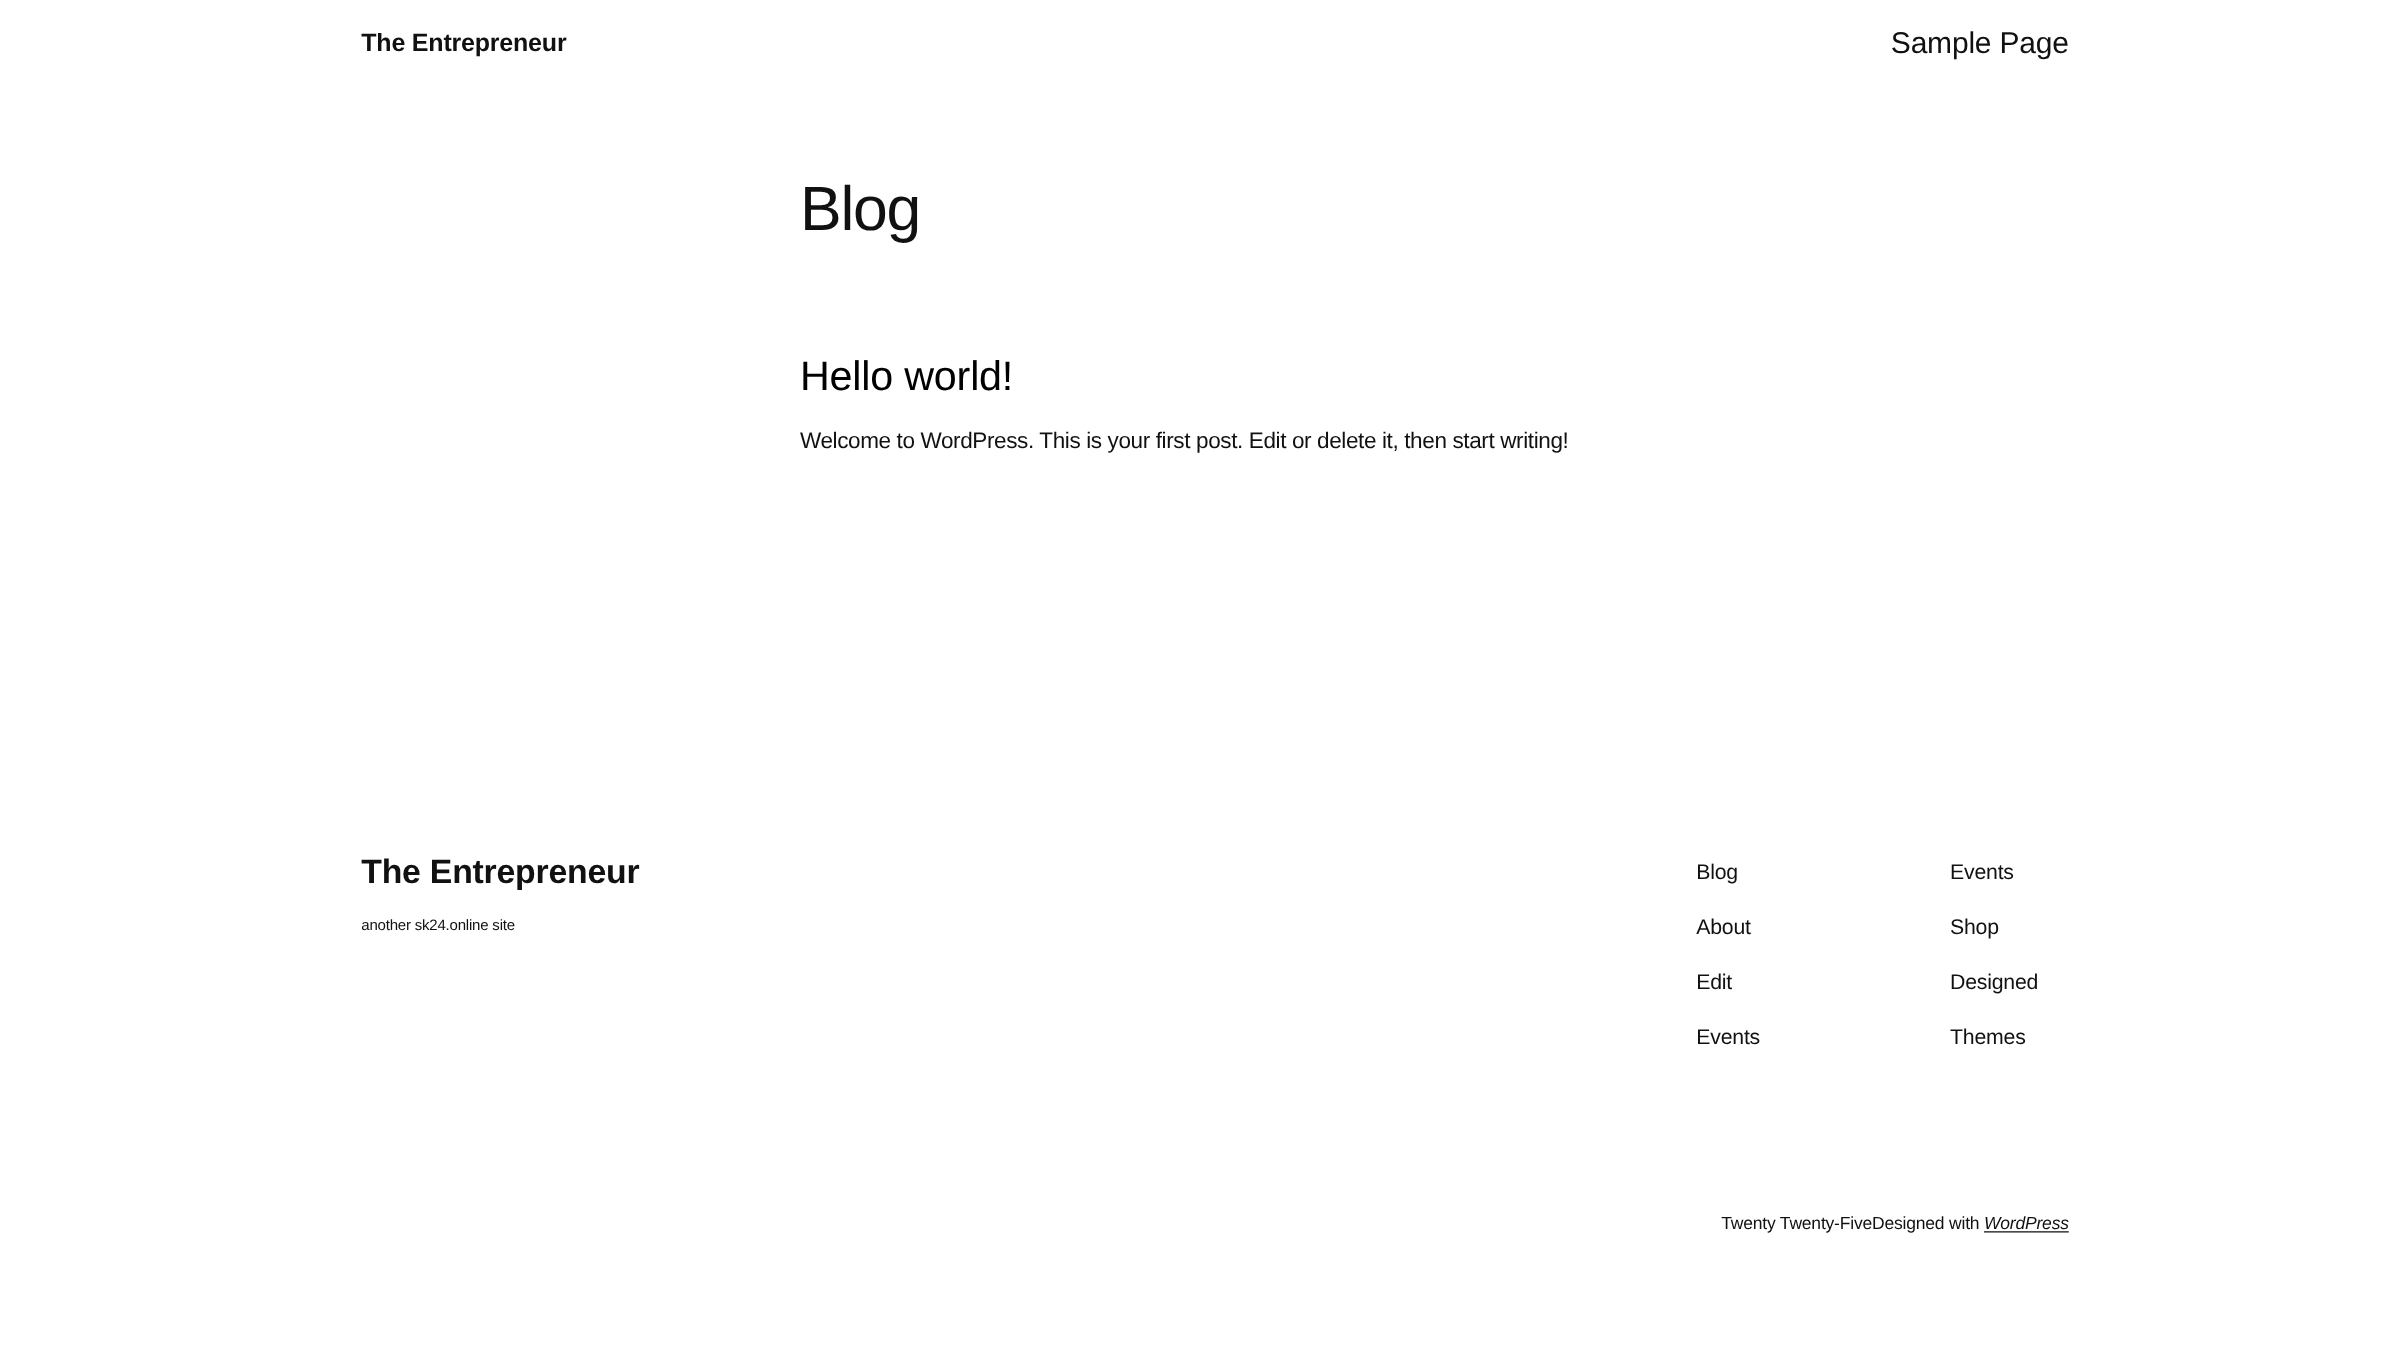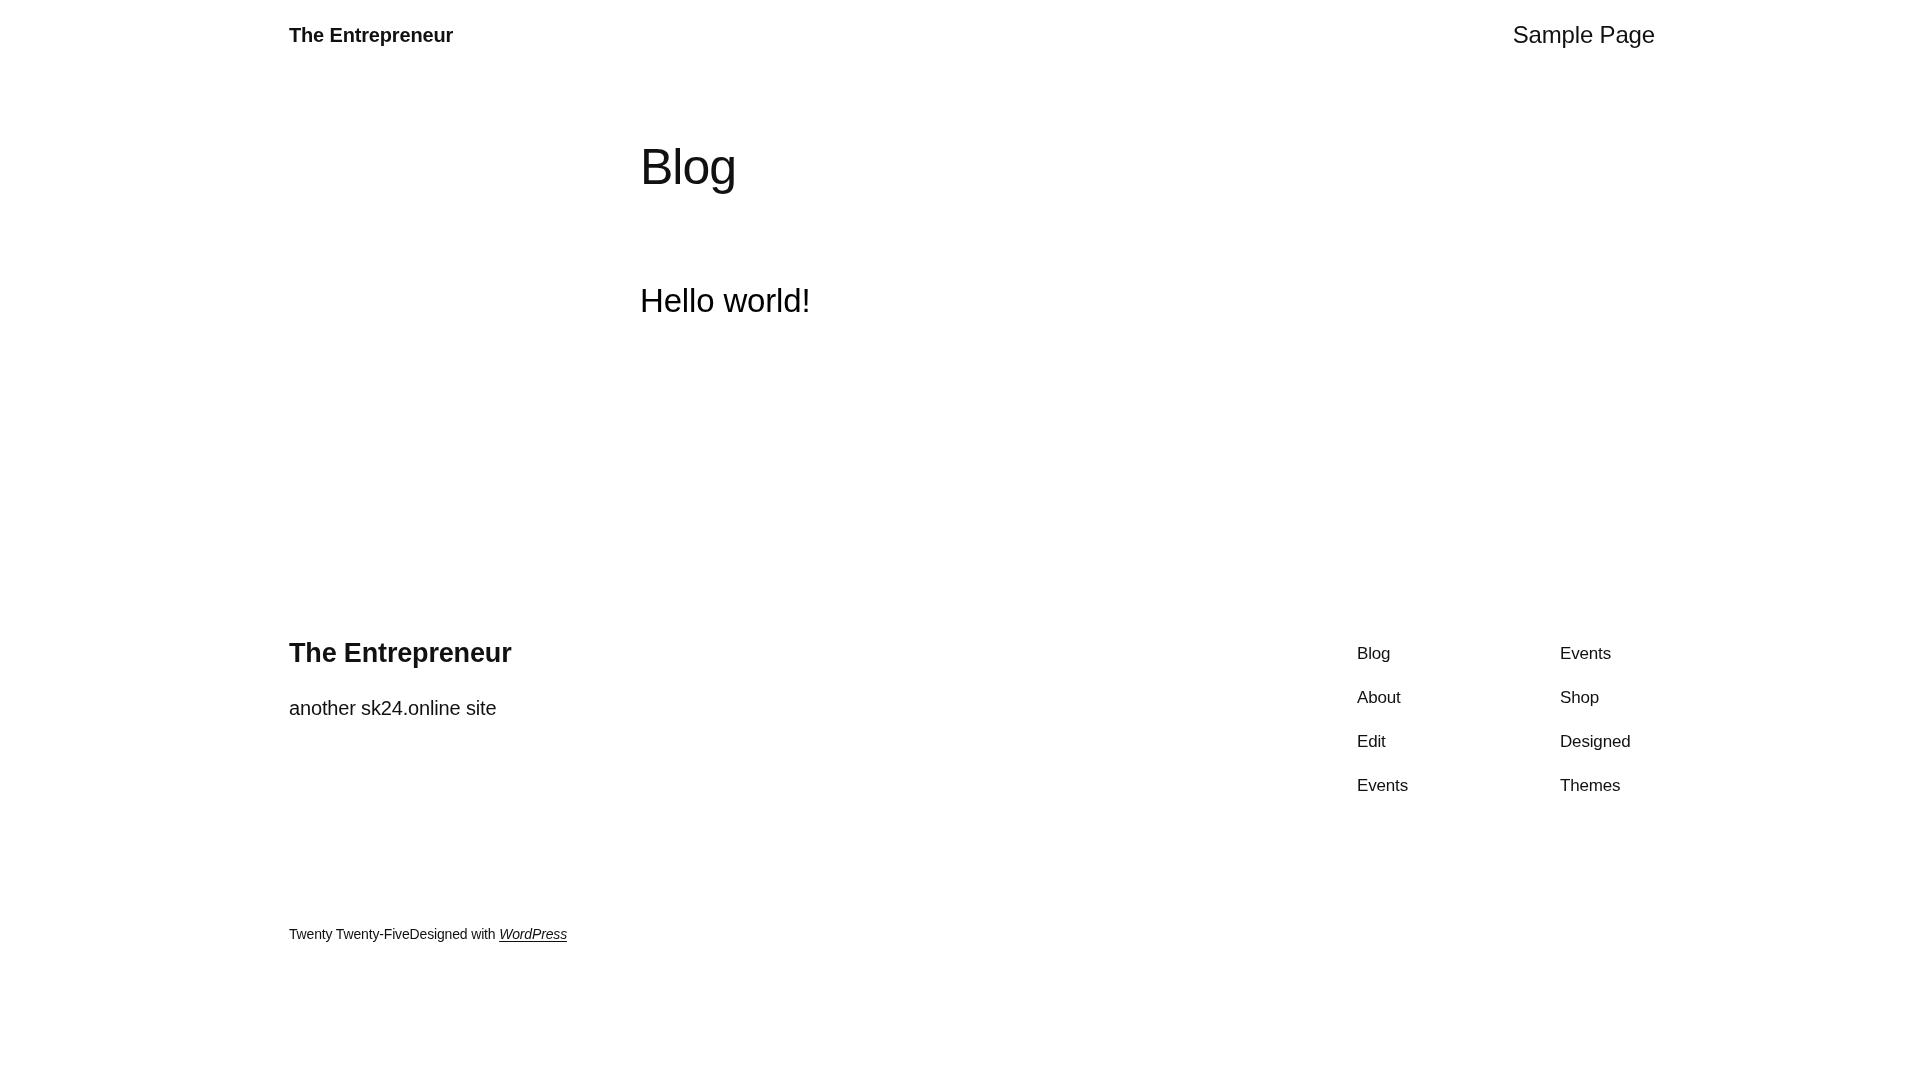--- a/index.html
+++ b/index.html
@@ -39,31 +39,31 @@
     font-size: 18px;
     line-height: 26px;
     letter-spacing: -0.3px;
     white-space: nowrap;
   }
 
   
   .site-footer { margin-top: 315px; }
   .footer-main { display: flex; justify-content: space-between; align-items: flex-start; }
   .footer-title { font-size: 27px; font-weight: 700; line-height: 34px; }
-  .footer-tagline { margin-top: 26px; font-size: 20px; font-weight: 400; line-height: 24px; }
+  .footer-tagline { margin-top: 14px; font-size: 12px; font-weight: 400; line-height: 24px; }
 
   .footer-nav { display: flex; margin-top: 8px; }
   .footer-col { list-style: none; display: flex; flex-direction: column; gap: 24px; }
   .footer-col-1 { width: 203px; }
   .footer-col-2 { width: 95px; }
   .footer-col a { font-size: 17px; line-height: 20px; }
 
   .bottom-bar {
     display: flex;
-    justify-content: flex-start;
+    justify-content: flex-end;
     align-items: baseline;
     margin-top: 128px;
     font-size: 14px;
     line-height: 20px;
   }
   .wp-credit-link { text-decoration: underline; text-underline-offset: 2px; font-style: italic; }
 </style>
 </head>
 <body>
 
@@ -78,20 +78,21 @@
     </nav>
   </header>
 
   <main>
     <div class="post-col">
       <h1 class="page-title">Blog</h1>
       <article class="post">
         <h2 class="post-title">
           <a href="#">Hello world!</a>
         </h2>
+        <p class="post-excerpt">Welcome to WordPress. This is your first post. Edit or delete it, then start writing!</p>
       </article>
     </div>
   </main>
 
   <footer class="site-footer">
     <div class="footer-main">
       <div class="footer-left">
         <h2 class="footer-title">The Entrepreneur</h2>
         <p class="footer-tagline">another sk24.online site</p>
       </div>

